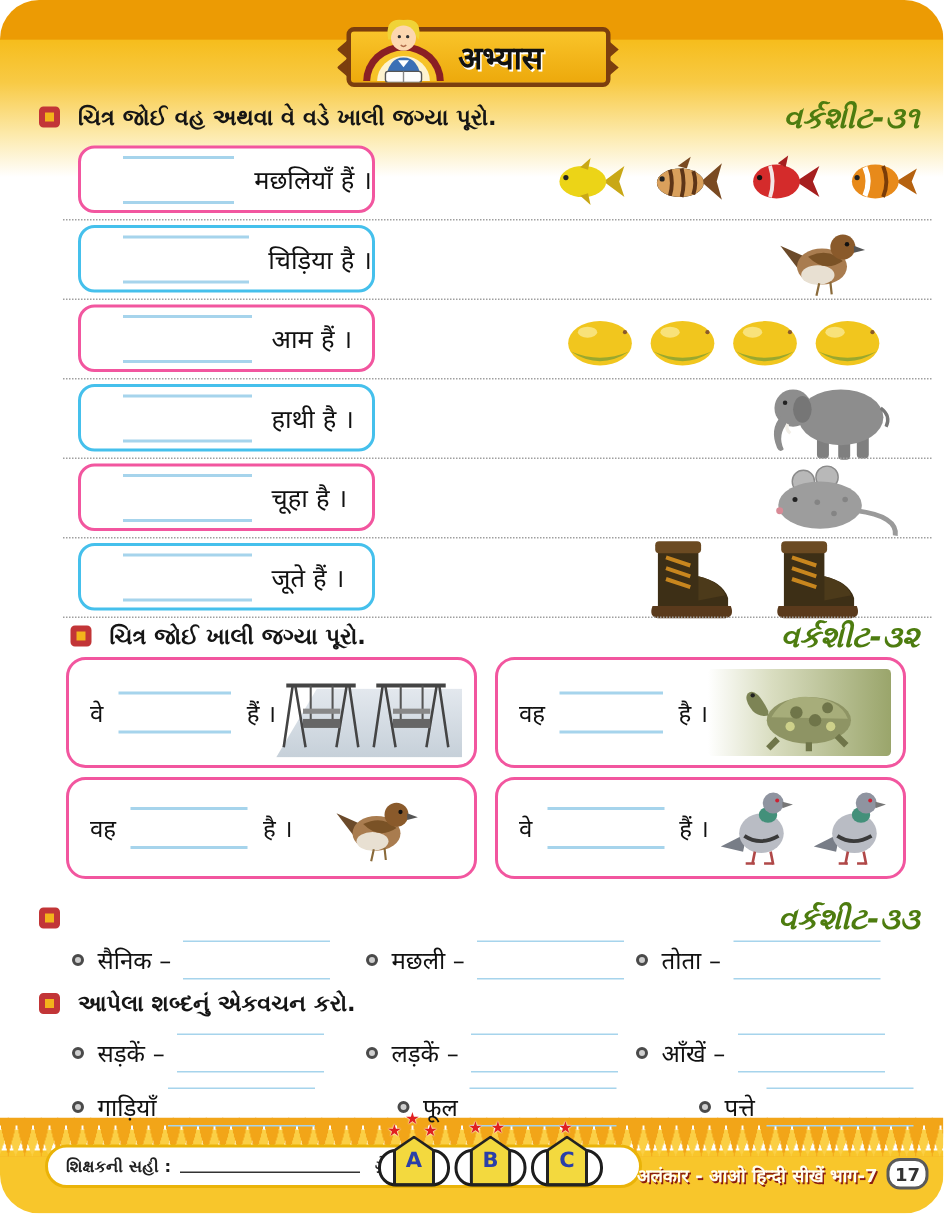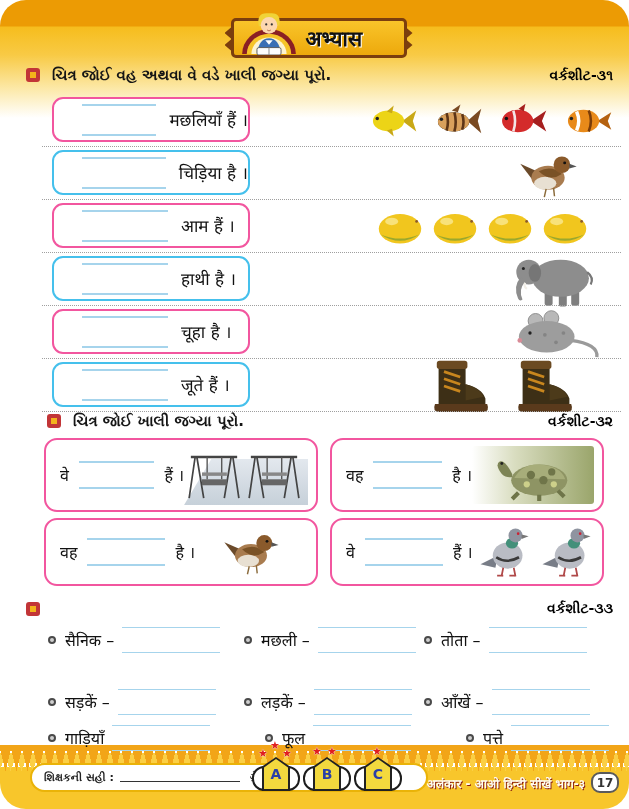--- a/index.html
+++ b/index.html
@@ -22,21 +22,21 @@
   .banner:before, .banner:after { content:""; position:absolute; top:6px; width:7px; height:24px; background:#7b3e0e; }
   .banner:before { left:-9px; clip-path:polygon(100% 0,0 25%,100% 50%,0 75%,100% 100%); }
   .banner:after  { right:-9px; clip-path:polygon(0 0,100% 25%,0 50%,100% 75%,0 100%); }
   .mascot { position:absolute; left:6px; top:-16px; width:58px; height:50px; }
   .banner-title { margin-left:72px; font-size:21px; font-weight:bold; color:#111; text-shadow:1px 1px 0 #fff; }
 
   
   .sec-head { position:absolute; left:26px; right:16px; display:flex; align-items:center; }
   .bullet { width:14px; height:14px; background:#f3b31b; border:4px solid #c23537; border-radius:3px; flex:0 0 auto; }
   .sec-title { margin-left:12px; font-size:15px; font-weight:bold; color:#151515; }
-  .ws-label { margin-left:auto; font-size:14px; font-weight:bold; color:#000000; }
+  .ws-label { margin-left:auto; font-size:20px; font-weight:bold; color:#4d7c0f;font-style:italic; }
 
   
   .rows { position:absolute; top:94px; left:0; width:100%; }
   .row { position:relative; height:53px; }
   .row .sep { position:absolute; left:42px; right:8px; bottom:0; border-bottom:1.5px dotted #9f9f9f; }
   .rbox { position:absolute; left:52px; top:3px; width:198px; height:45px; background:#fff;
     border-radius:11px; display:flex; align-items:center; padding-left:28px; }
   .rbox.pink { border:2px solid #f2569f; }
   .rbox.blue { border:2px solid #45c0ec; }
   .blank2 { position:relative; width:86px; height:32px; border-top:2px solid #a6d4ec; border-bottom:2px solid #a6d4ec; }
@@ -395,20 +395,24 @@
       <span class="wtext">मछली –</span>
       <span class="wblank"></span>
     </div>
     <div class="witem">
       <span class="dot"></span>
       <span class="wtext">तोता –</span>
       <span class="wblank"></span>
     </div>
   </div>
 
+  <div class="sec-head" style="top:660px;">
+    <span class="bullet"></span>
+    <span class="sec-title">આપેલા શબ્દનું એકવચન કરો.</span>
+  </div>
 
   <div class="witems" style="top:686px;">
     <div class="witem">
       <span class="dot"></span>
       <span class="wtext">सड़कें –</span>
       <span class="wblank"></span>
     </div>
     <div class="witem">
       <span class="dot"></span>
       <span class="wtext">लड़कें –</span>
@@ -470,15 +474,15 @@
   </div>
   <div class="badge-wrap" style="left:364px;">
     <div class="stars">
         <span style="left: 8px; top: 2px;">★</span>
       </div>
     <div class="badge-outer">
         <div class="badge-inner">C</div>
       </div>
   </div>
 
-  <span class="book-line">अलंकार - आओ हिन्दी सीखें भाग-३</span>
+  <span class="book-line">अलंकार - आओ हिन्दी सीखें भाग-7</span>
   <span class="page-badge">17</span>
 </div>
 
 </body></html>

